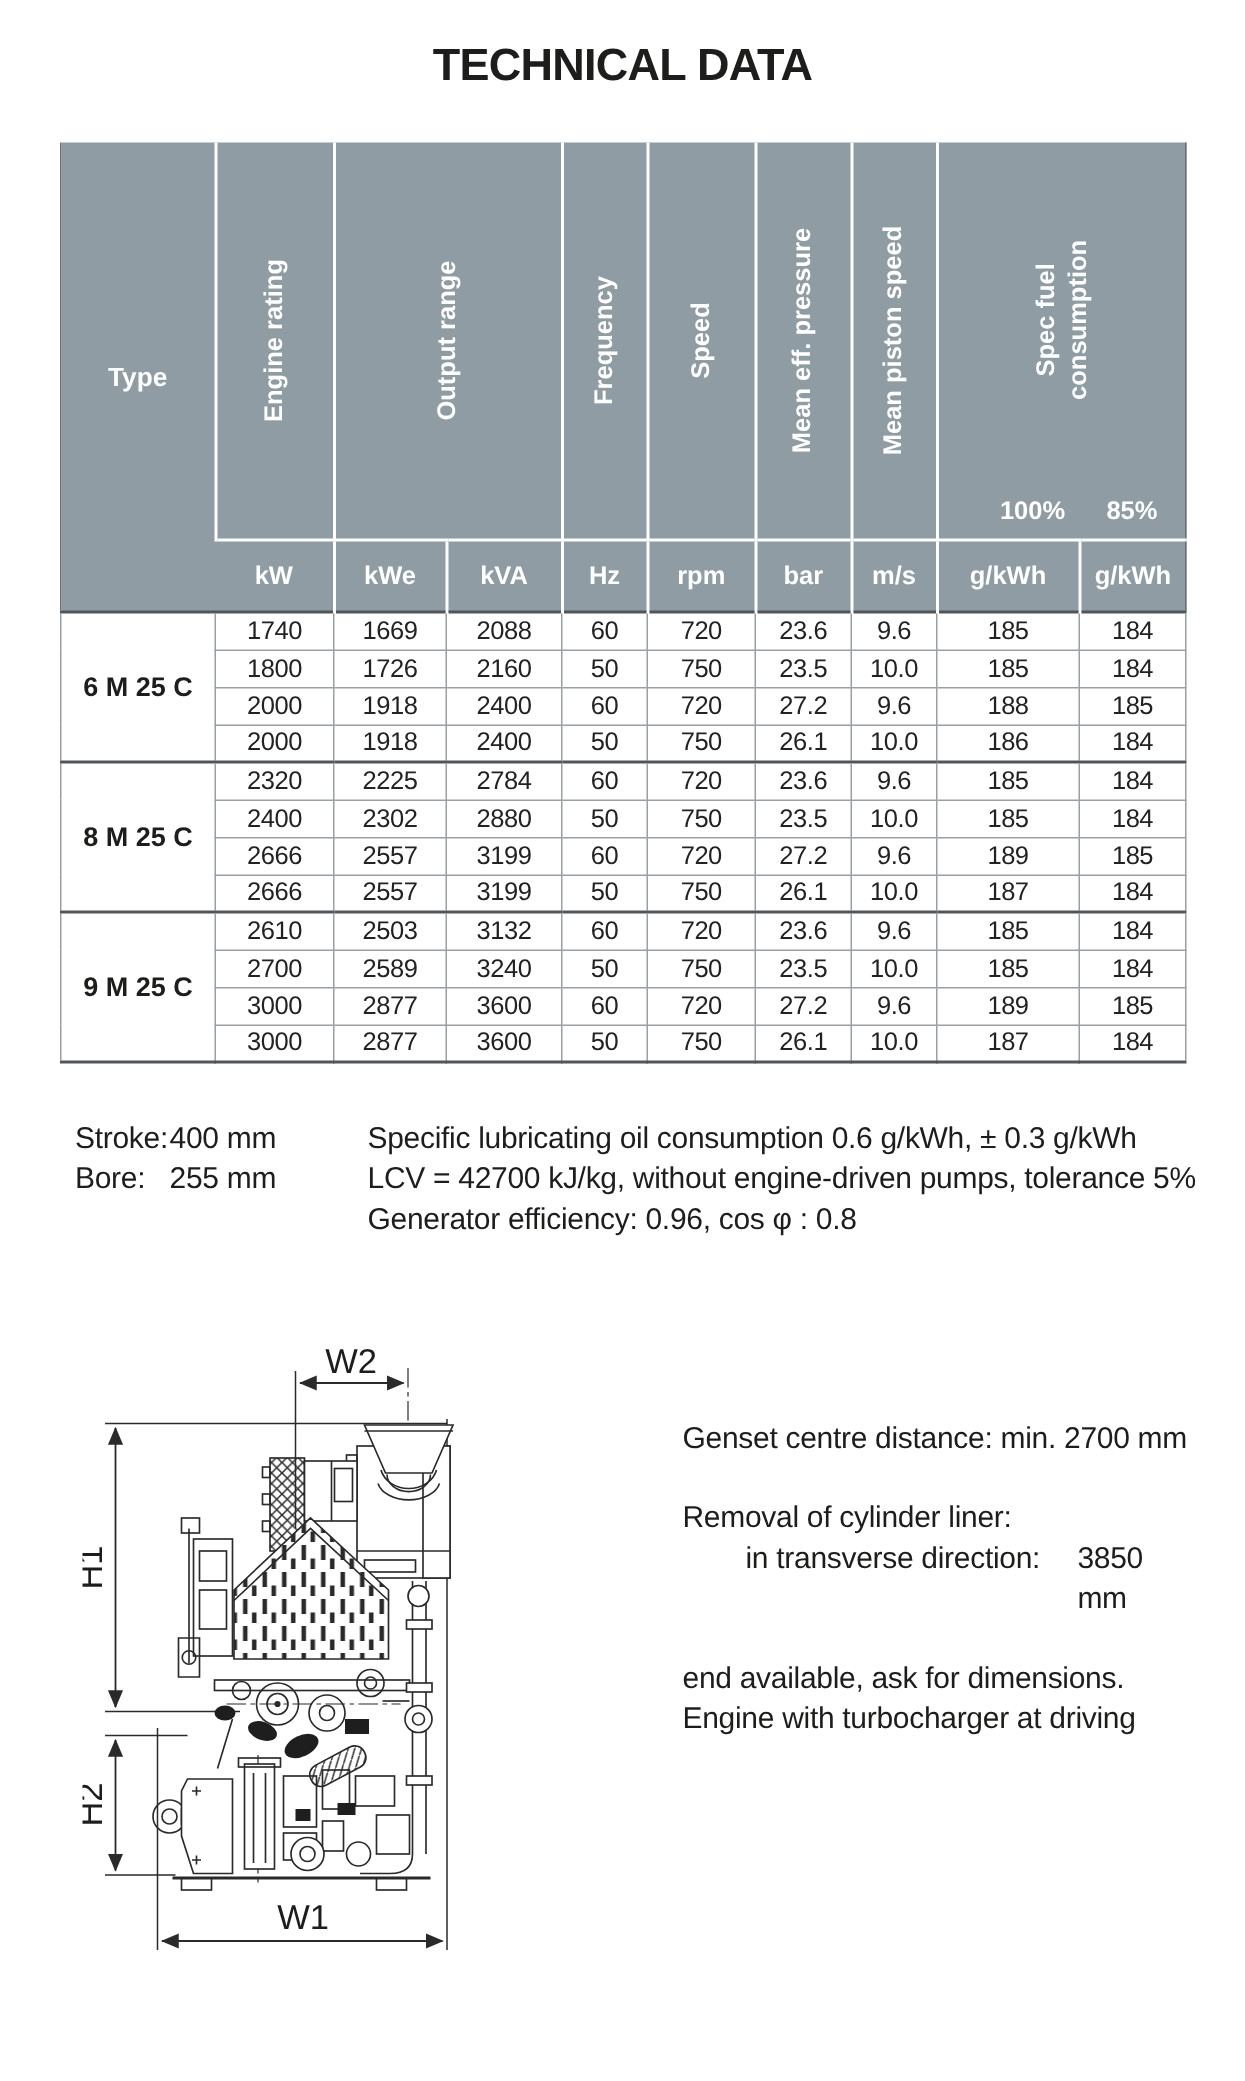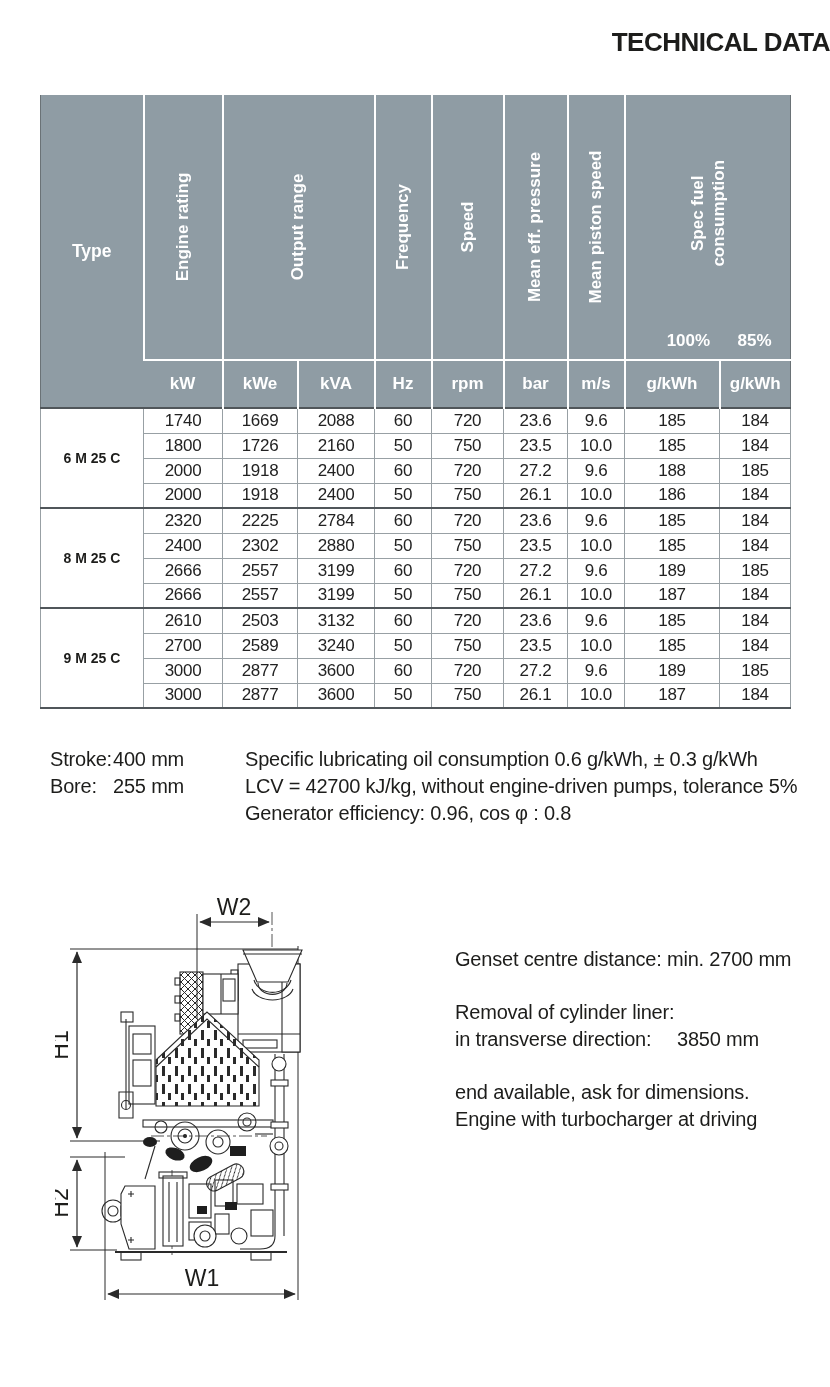--- a/index.html
+++ b/index.html
@@ -10,22 +10,22 @@
   }
   *{margin:0;padding:0;box-sizing:border-box;}
   html,body{background:#fff;}
   .page{
     position:relative;width:830px;height:1387px;background:#fff;
     font-family:"Liberation Sans","DejaVu Sans",sans-serif;color:var(--text);
     overflow:hidden;
   }
   
   .title{
-    position:absolute;top:27px;left:0;width:100%;text-align:right;
-    font-size:26px;font-weight:bold;letter-spacing:-.5px;color:var(--text);
+    position:absolute;top:27px;left:0;width:100%;text-align:center;
+    font-size:30px;font-weight:bold;letter-spacing:-.5px;color:var(--text);
   }
   
   .tblwrap{position:absolute;left:40px;top:95px;}
   table{
     border-collapse:collapse;table-layout:fixed;width:750px;
     border-bottom:2px solid var(--grid-dark);
     border-left:1px solid #6a7276;border-right:1px solid #6a7276;
   }
   thead th{
     background:var(--header-bg);color:#fff;font-weight:bold;font-size:17px;
@@ -45,31 +45,31 @@
   .loads{display:flex;padding-bottom:8px;}
   .loads span{display:block;text-align:center;font-size:17px;font-weight:bold;}
   .load-100{flex:0 0 57%;padding-left:32px;}
   .load-85{flex:1;}
   tbody td{
     height:25px;border:1px solid var(--grid-light);
     font-size:17px;text-align:center;vertical-align:middle;color:#222;
     letter-spacing:-.3px;
   }
   tbody tr.gstart td{border-top:2px solid var(--grid-dark);}
-  td.type{font-weight:bold;font-size:14px;letter-spacing:0;color:var(--text);}
+  td.type{font-weight:bold;font-size:18px;letter-spacing:0;color:var(--text);}
   
   .specs{position:absolute;left:50px;top:746px;font-size:20px;line-height:27px;letter-spacing:-.2px;}
   .specs .srow{display:flex;}
   .specs .slabel{width:63px;}
   .notes{position:absolute;left:245px;top:746px;font-size:20px;line-height:27px;letter-spacing:-.2px;}
   
   .info{position:absolute;left:455px;top:946px;font-size:20px;line-height:27px;letter-spacing:-.2px;width:345px;}
   .info .gap{height:26px;}
   .irow{display:flex;}
-  .irow .ilabel{width:222px;}
+  .irow .ilabel{width:222px;margin-left:42px;}
   
   .drawing{position:absolute;left:55px;top:884px;text-decoration:underline;}
   .drawing text{font-family:"Liberation Sans","DejaVu Sans",sans-serif;font-size:23px;fill:var(--text);}
 </style>
 </head>
 <body>
 
 <div class="page">
 
   <div class="title">TECHNICAL DATA</div>

